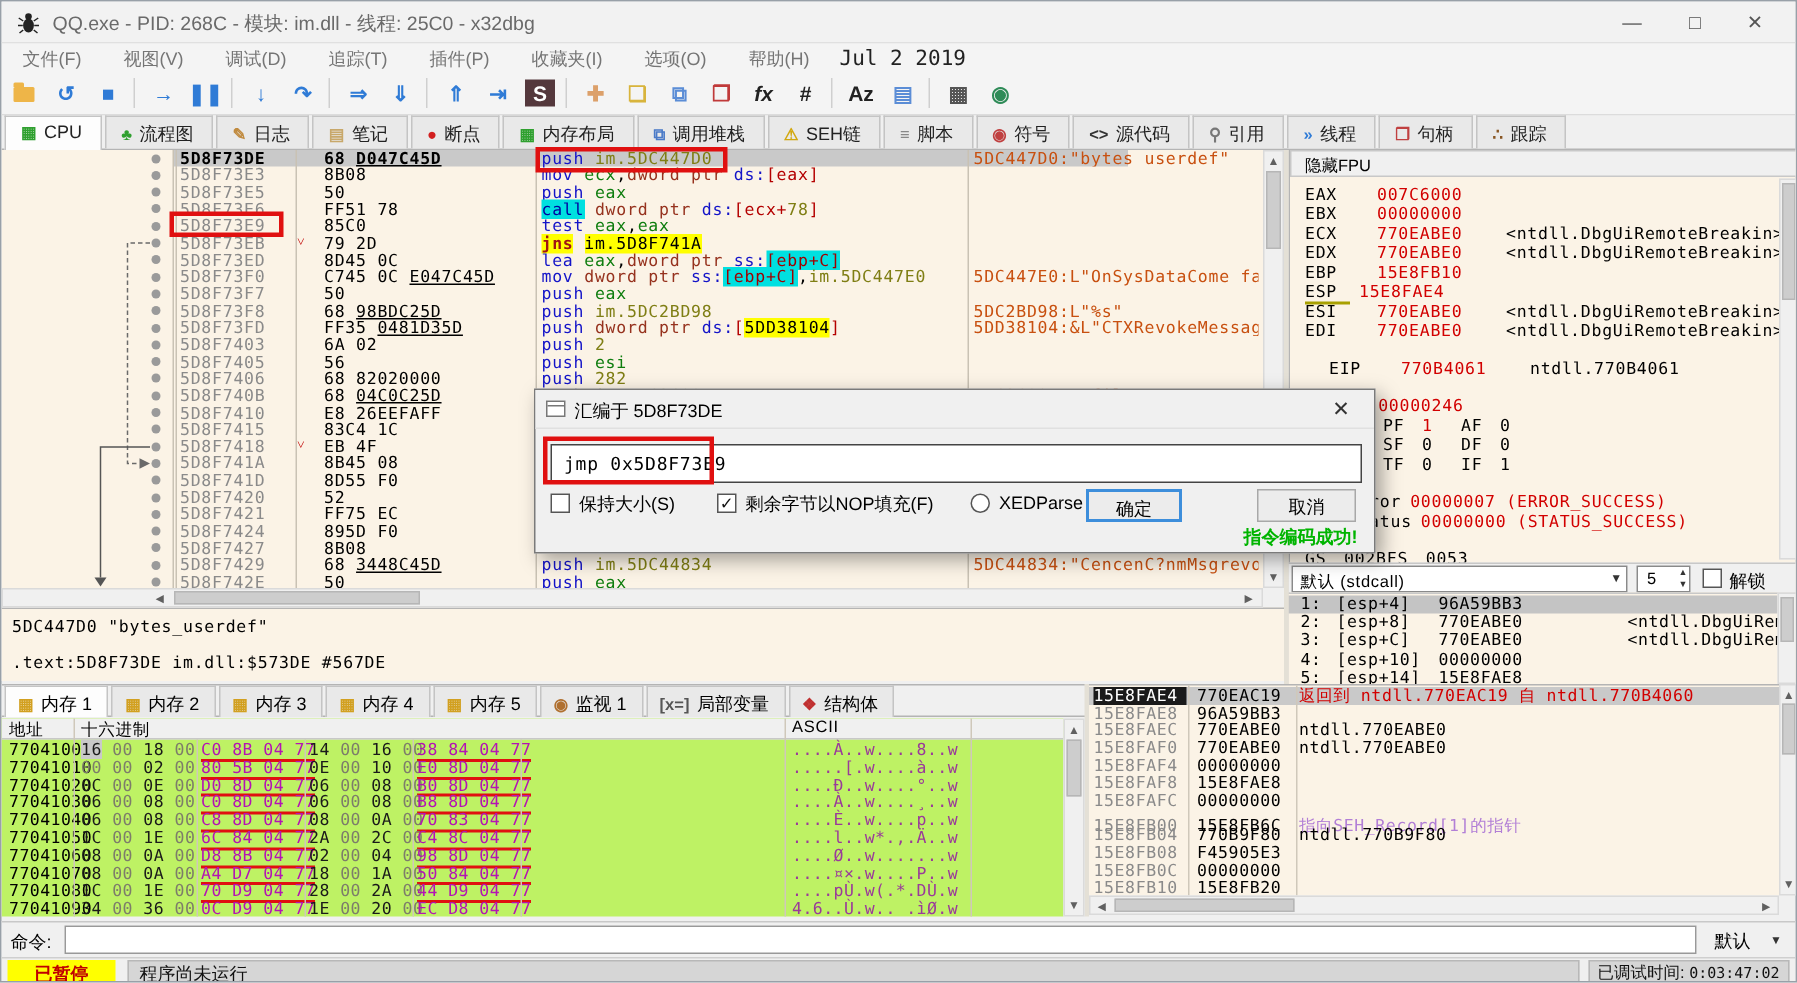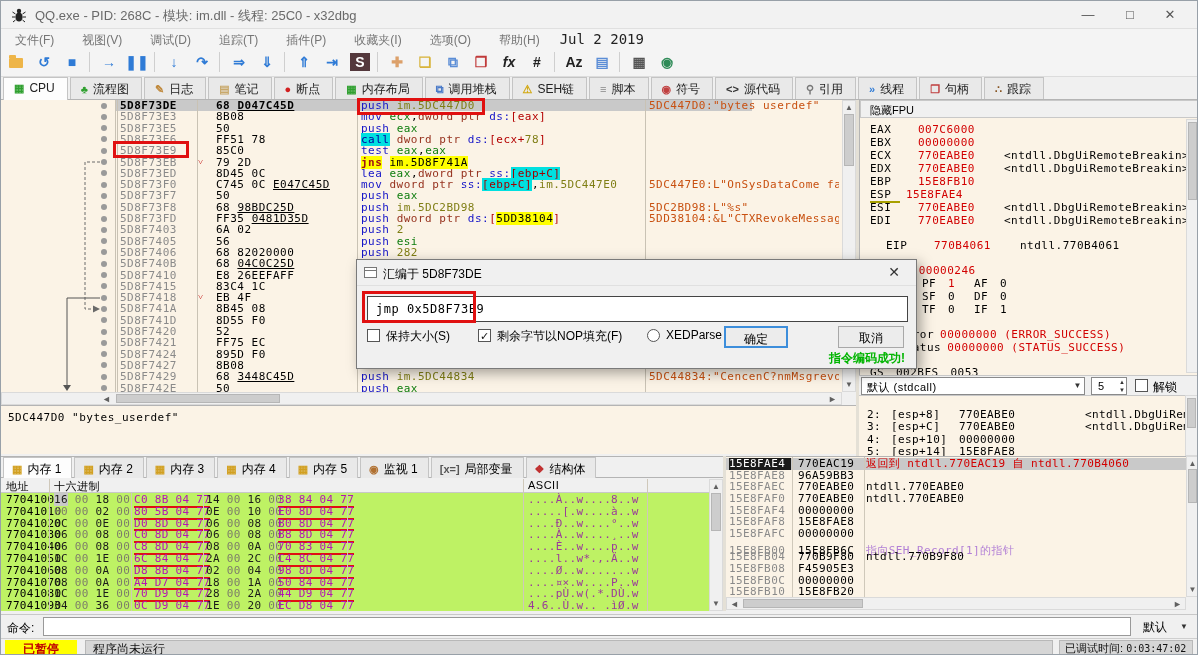--- a/index.html
+++ b/index.html
@@ -207,53 +207,55 @@
   <div class="sbarrow" style="bottom:2px">▼</div>
 </div>
 <div class="sbh" style="left:0;top:391px;width:841px;height:13px;">
   <span class="sbarrowh" style="left:100px">◄</span>
   <div class="sbthumb" style="left:114px;top:1px;width:164px;height:9px"></div>
   <span class="sbarrowh" style="right:4px">►</span>
 </div>
 
 <div id="infopane" class="mono">
   <div id="infoline1">5DC447D0 "bytes_userdef"</div>
+  <div id="infoline2">.text:5D8F73DE im.dll:$573DE #567DE</div>
 </div>
 
 <div id="regs">
   <div id="fpubar">隐藏FPU</div>
   <div id="reg-rows">
       <div class="rrow mono" style="top: 23px;"><span class="rname">EAX</span><span class="rval vred">007C6000</span></div>
       <div class="rrow mono" style="top: 36px;"><span class="rname">EBX</span><span class="rval vred">00000000</span></div>
       <div class="rrow mono" style="top: 49px;"><span class="rname">ECX</span><span class="rval vred">770EABE0</span><span class="rlabel">&lt;ntdll.DbgUiRemoteBreakin&gt;</span></div>
       <div class="rrow mono" style="top: 62px;"><span class="rname">EDX</span><span class="rval vred">770EABE0</span><span class="rlabel">&lt;ntdll.DbgUiRemoteBreakin&gt;</span></div>
       <div class="rrow mono" style="top: 75px;"><span class="rname">EBP</span><span class="rval vred">15E8FB10</span></div>
       <div class="rrow mono" style="top: 88px;"><span class="rname u">ESP</span><span class="rval vred">15E8FAE4</span></div>
       <div class="rrow mono" style="top: 101px;"><span class="rname">ESI</span><span class="rval vred">770EABE0</span><span class="rlabel">&lt;ntdll.DbgUiRemoteBreakin&gt;</span></div>
       <div class="rrow mono" style="top: 114px;"><span class="rname">EDI</span><span class="rval vred">770EABE0</span><span class="rlabel">&lt;ntdll.DbgUiRemoteBreakin&gt;</span></div>
       <div class="rrow mono" style="top: 139px; padding-left: 16px;"><span class="rname">EIP</span><span class="rval vred">770B4061</span><span class="rlabel">ntdll.770B4061</span></div>
       <div class="rrow mono" style="top: 164px;"><span class="rname">EFLAGS</span><span class="rval vred">00000246</span></div>
       <div class="rrow mono" style="top: 177px; padding-left: 10px;"><span class="fpair"><span class="fl">ZF</span><span class="fv vred">1</span></span><span class="fpair"><span class="fl">PF</span><span class="fv vred">1</span></span><span class="fpair"><span class="fl">AF</span><span class="fv vblk">0</span></span></div>
       <div class="rrow mono" style="top: 190px; padding-left: 10px;"><span class="fpair"><span class="fl">OF</span><span class="fv vblk">0</span></span><span class="fpair"><span class="fl">SF</span><span class="fv vblk">0</span></span><span class="fpair"><span class="fl">DF</span><span class="fv vblk">0</span></span></div>
       <div class="rrow mono" style="top: 203px; padding-left: 10px;"><span class="fpair"><span class="fl">CF</span><span class="fv vblk">0</span></span><span class="fpair"><span class="fl">TF</span><span class="fv vblk">0</span></span><span class="fpair"><span class="fl">IF</span><span class="fv vblk">1</span></span></div>
-      <div class="rrow mono" style="top: 228px;"><span class="rname">LastError</span><span class="rval vred">00000000 (ERROR_SUCCESS)</span></div>
+      <div class="rrow mono" style="top: 228px;"><span class="rname">LastError</span><span class="rval vred">00000007 (ERROR_SUCCESS)</span></div>
       <div class="rrow mono" style="top: 241px;"><span class="rname">LastStatus</span><span class="rval vred">00000000 (STATUS_SUCCESS)</span></div>
       <div class="rrow mono" style="top: 266px; padding-left: 10px;"><span class="fpair"><span class="fl">GS</span><span class="fv vblk">002B</span></span><span class="fpair"><span class="fl">FS</span><span class="fv vblk">0053</span></span></div>
     </div>
   <div class="sbv" style="left:326px;top:19px;width:13px;height:254px;">
     <div class="sbthumb" style="left:1px;top:2px;width:9px;height:78px"></div>
   </div>
 </div>
 <div id="convbar">
   <div id="convsel"><span>默认 (stdcall)</span><span class="dd">▼</span></div>
   <div id="convspin"><span>5</span><span class="ud">▲<br>▼</span></div>
   <div id="convunlock"></div>
   <div id="convunlocklbl">解锁</div>
 </div>
 <div id="args">
+    <div class="arow mono sel" style="top: 1px;"><span class="an">1:</span><span class="ae">[esp+4]</span><span class="av">96A59BB3</span></div>
     <div class="arow mono" style="top: 13.2px;"><span class="an">2:</span><span class="ae">[esp+8]</span><span class="av">770EABE0</span><span>&lt;ntdll.DbgUiRemoteBreakin&gt;</span></div>
     <div class="arow mono" style="top: 25.4px;"><span class="an">3:</span><span class="ae">[esp+C]</span><span class="av">770EABE0</span><span>&lt;ntdll.DbgUiRemoteBreakin&gt;</span></div>
     <div class="arow mono" style="top: 37.6px;"><span class="an">4:</span><span class="ae">[esp+10]</span><span class="av">00000000</span></div>
     <div class="arow mono" style="top: 49.8px;"><span class="an">5:</span><span class="ae">[esp+14]</span><span class="av">15E8FAE8</span></div>
   </div>
 <div class="sbv" style="left:1184px;top:394px;width:13px;height:61px;">
   <div class="sbthumb" style="left:1px;top:2px;width:9px;height:30px"></div>
 </div>
 <div class="vsplit" style="left:855px;top:99px;height:356px"></div>
 

